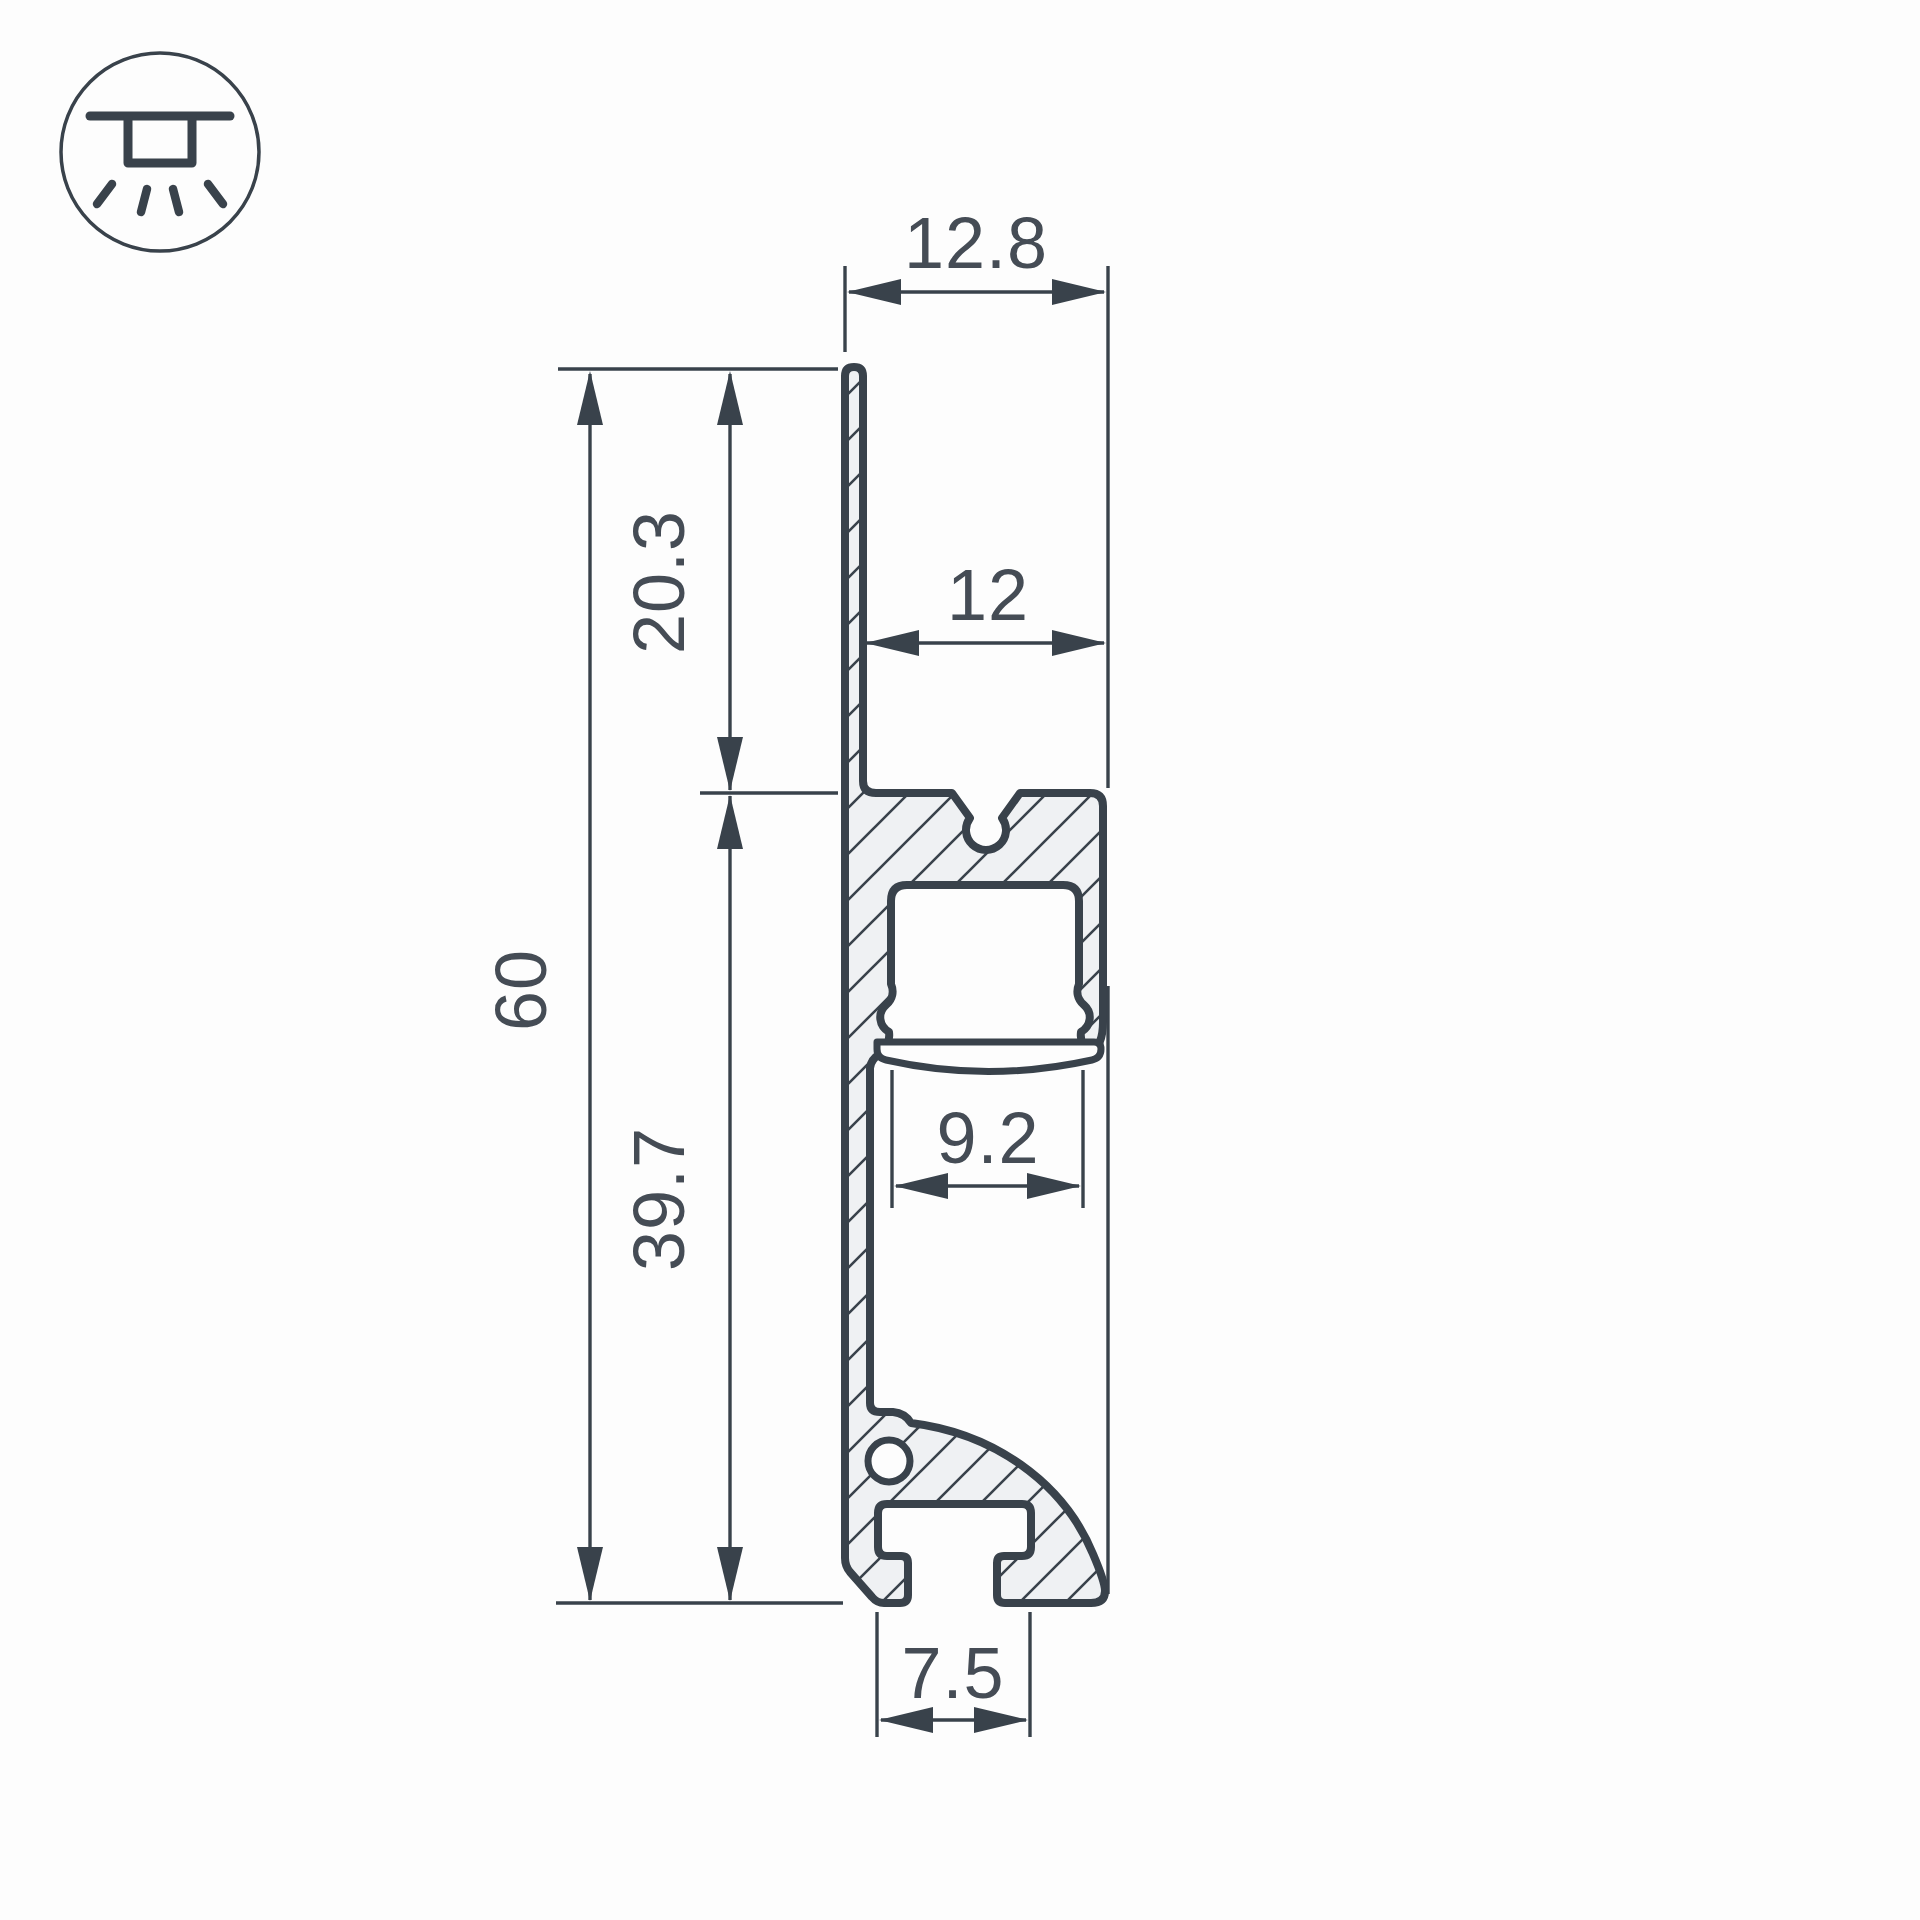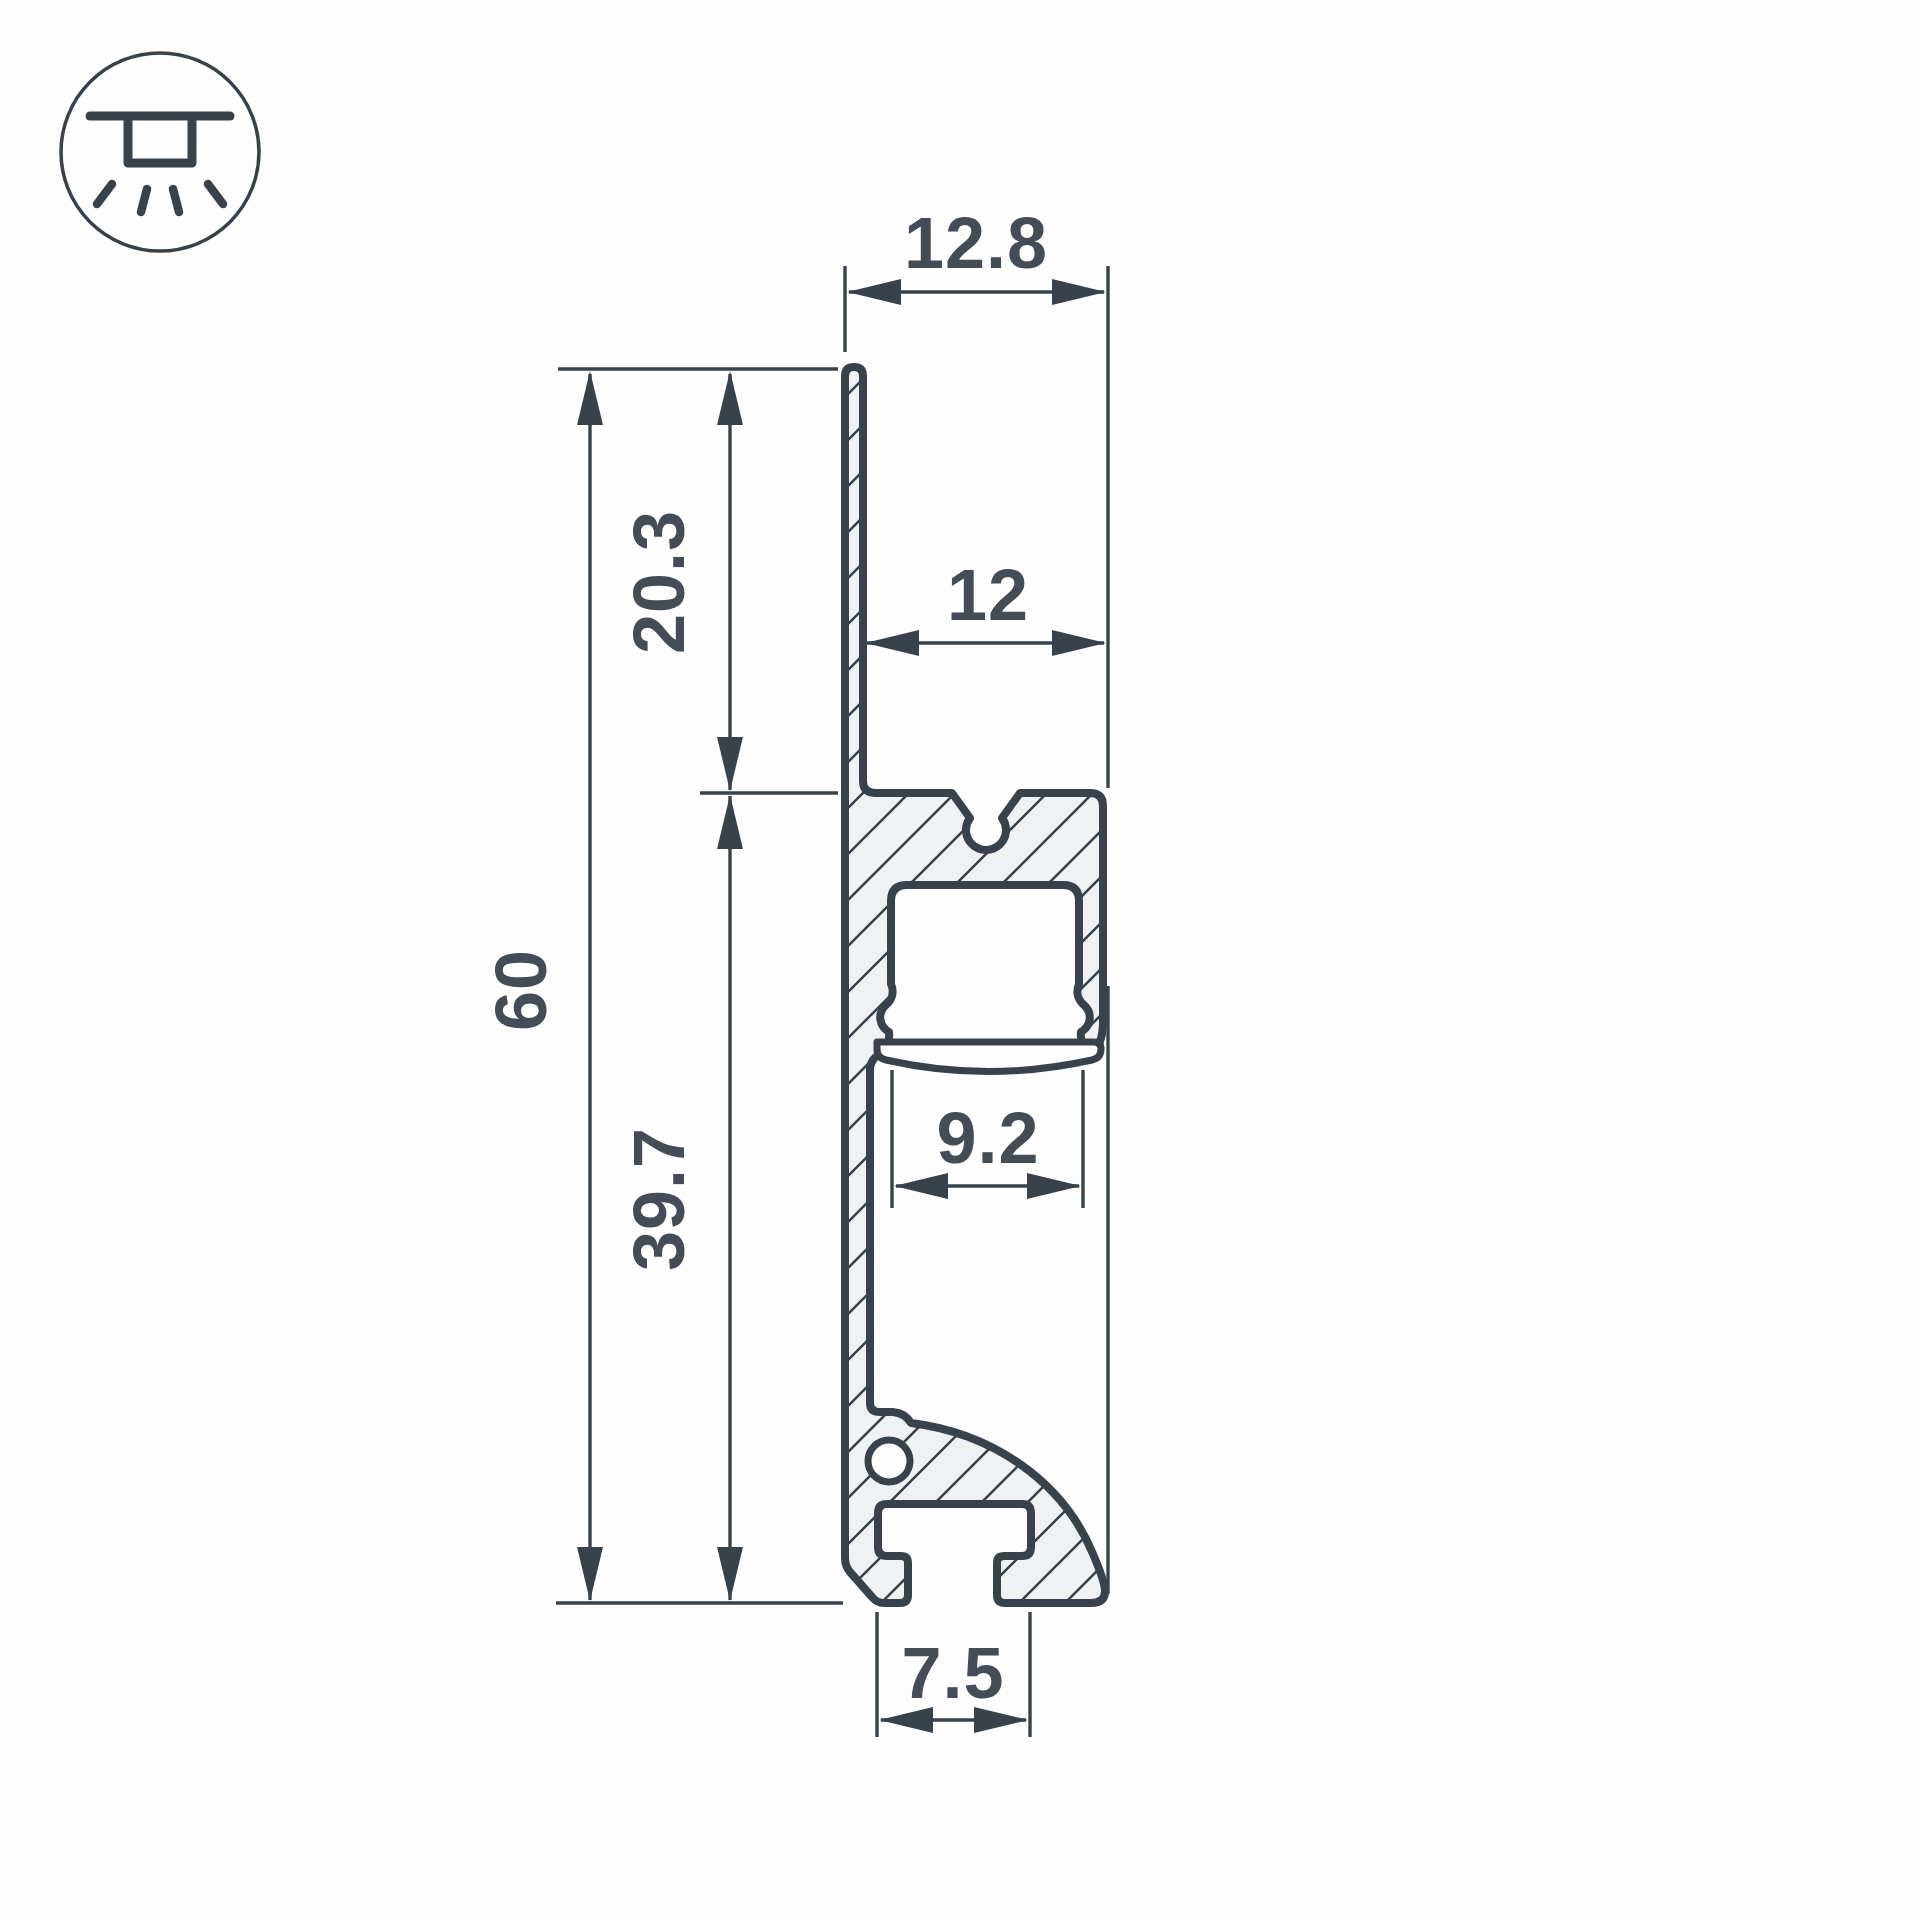--- a/index.html
+++ b/index.html
@@ -7,21 +7,20 @@
     padding: 0;
     background: #fdfdfd;
     width: 1920px;
     height: 1920px;
     font-family: "Liberation Sans", sans-serif;
   }
   #stage {
     position: relative;
     width: 1920px;
     height: 1775px;
-    font-weight: bold;
   }
   svg { display: block; }
   .dim-text {
     font-family: "Liberation Sans", sans-serif;
     font-size: 72px;
     fill: #454c55;
     letter-spacing: 1px;
   }
 </style>
 </head>

